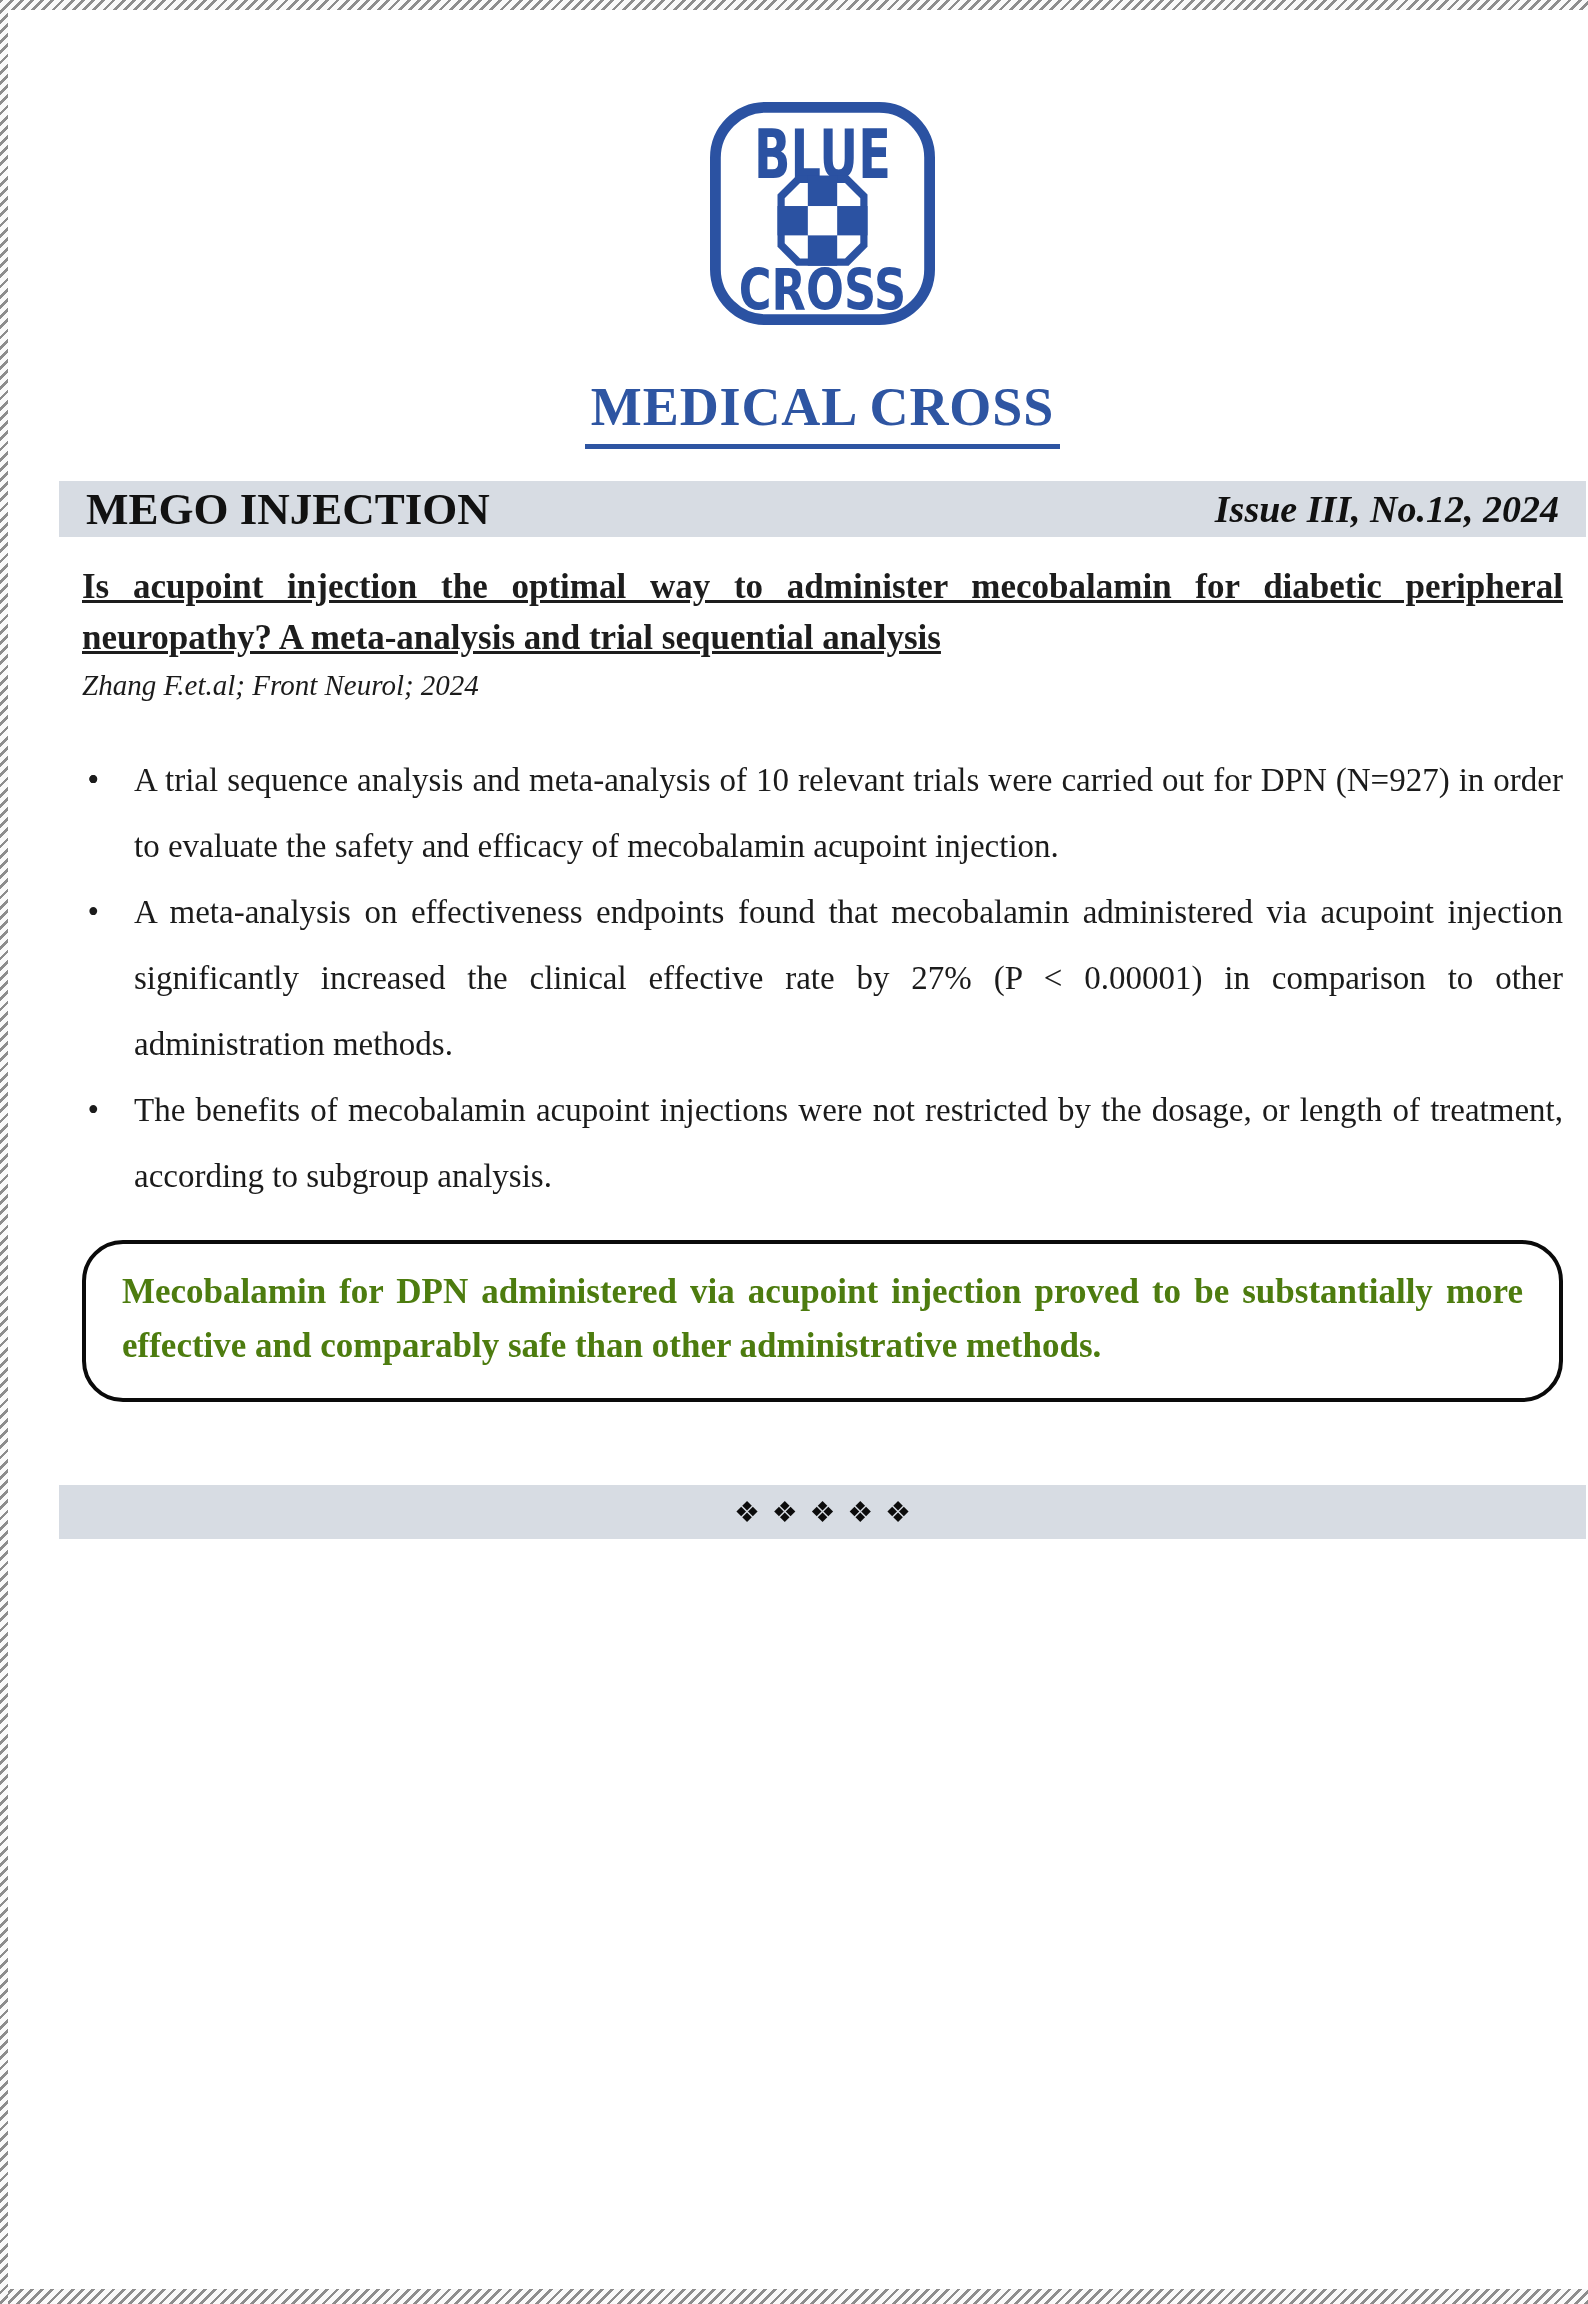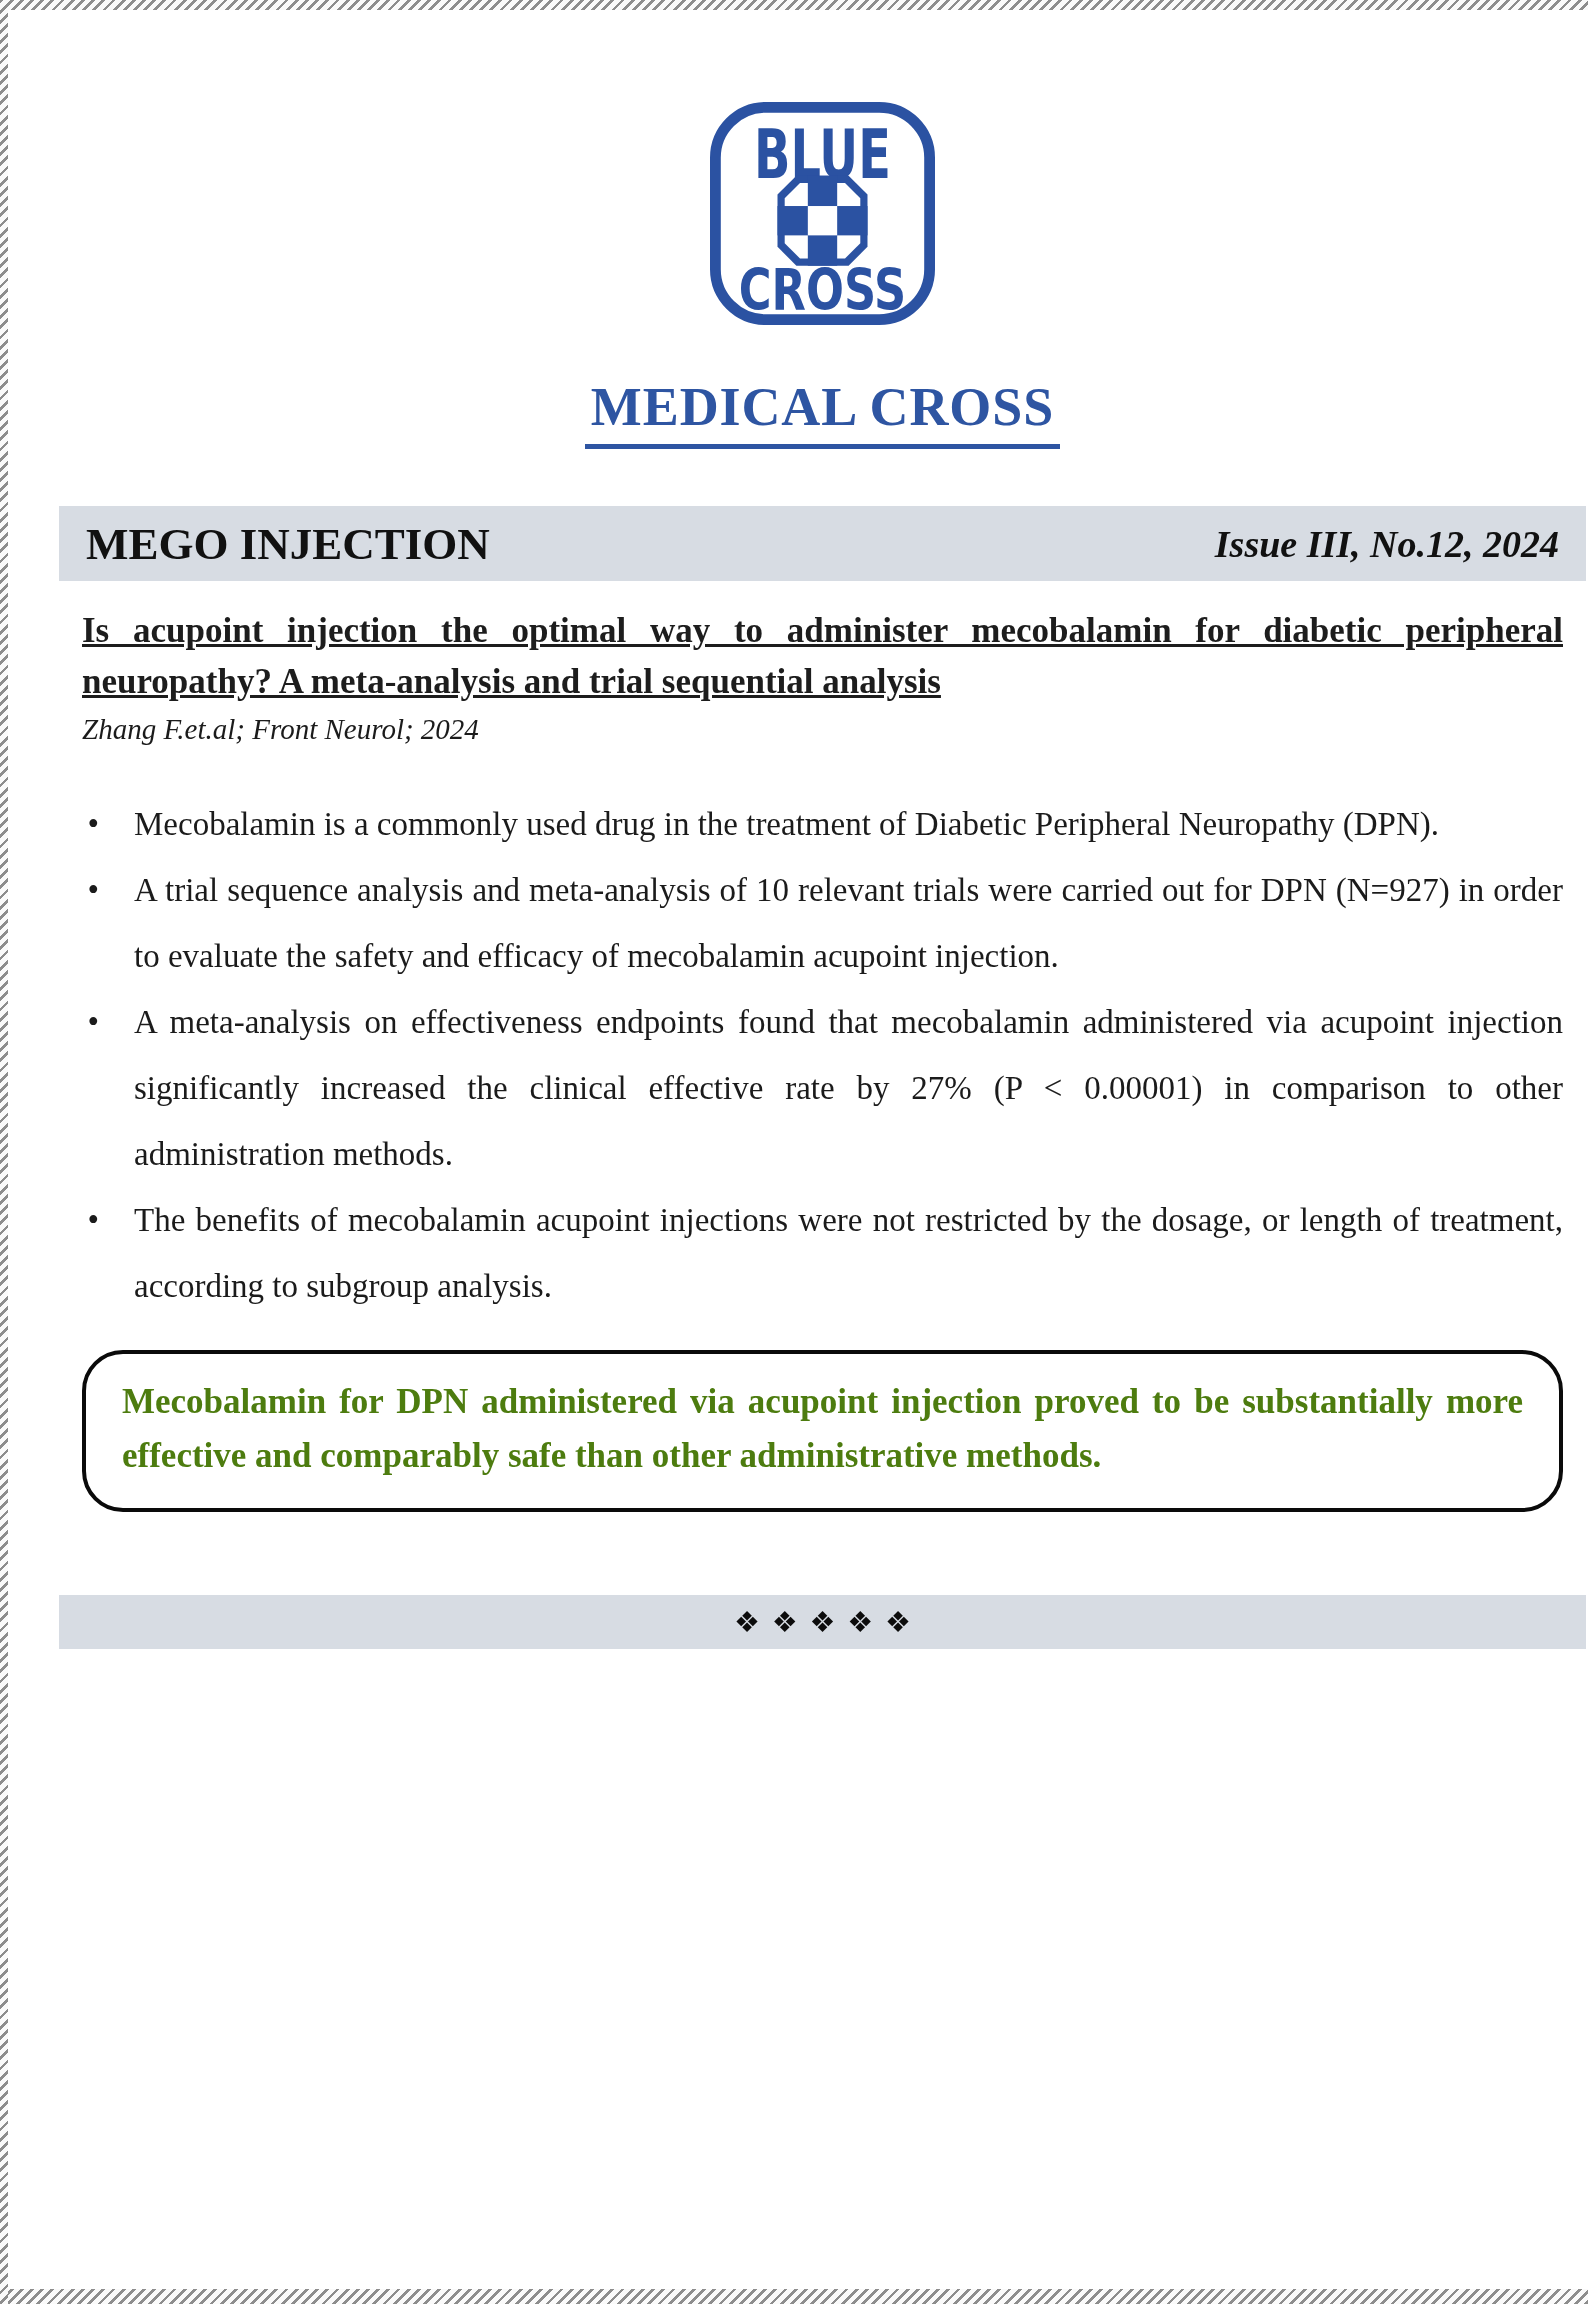--- a/index.html
+++ b/index.html
@@ -21,21 +21,21 @@
 
   .logo-svg{display:block;margin:101px auto 0;}
 
   h1.masthead{
     margin:50px 0 0;text-align:center;
     font-size:54px;font-weight:bold;color:#2e55a2;letter-spacing:0.9px;
   }
   h1.masthead span{border-bottom:5.4px solid #2e55a2;padding:0 5.4px 7.2px;}
 
   .bar{
-    margin:68px 31px 0;height:75px;background:#d7dce3;
+    margin:43px 31px 0;height:56px;background:#d7dce3;
     display:flex;align-items:center;justify-content:space-between;
     padding:0 27px;box-sizing:border-box;
   }
   .bar-product{font-size:45px;font-weight:bold;color:#111;letter-spacing:0px;}
   .bar-issue{font-size:38px;font-weight:bold;font-style:italic;color:#111;}
 
   .content{margin:0 54px;}
   .article-title{
     margin:25px 0 0;font-size:35px;font-weight:bold;line-height:1.45;
     text-align:justify;color:#1d1d1d;text-decoration:underline;
@@ -100,21 +100,20 @@
 
   <div class="content">
 
     <p class="article-title">Is acupoint injection the optimal way to administer mecobalamin for diabetic peripheral neuropathy? A meta-analysis and trial sequential analysis</p>
 
     <p class="citation">Zhang F.et.al; Front Neurol; 2024</p>
 
     <ul class="bullets">
       <li>
         <span class="dot">•</span>
-        <span>Mecobalamin is a commonly used drug in the treatment of Diabetic Peripheral Neuropathy (DPN).</span>
       </li>
       <li>
         <span class="dot">•</span>
         <span>A trial sequence analysis and meta-analysis of 10 relevant trials were carried out for DPN (N=927) in order to evaluate the safety and efficacy of mecobalamin acupoint injection.</span>
       </li>
       <li>
         <span class="dot">•</span>
         <span>A meta-analysis on effectiveness endpoints found that mecobalamin administered via acupoint injection significantly increased the clinical effective rate by 27% (P &lt; 0.00001) in comparison to other administration methods.</span>
       </li>
       <li>

